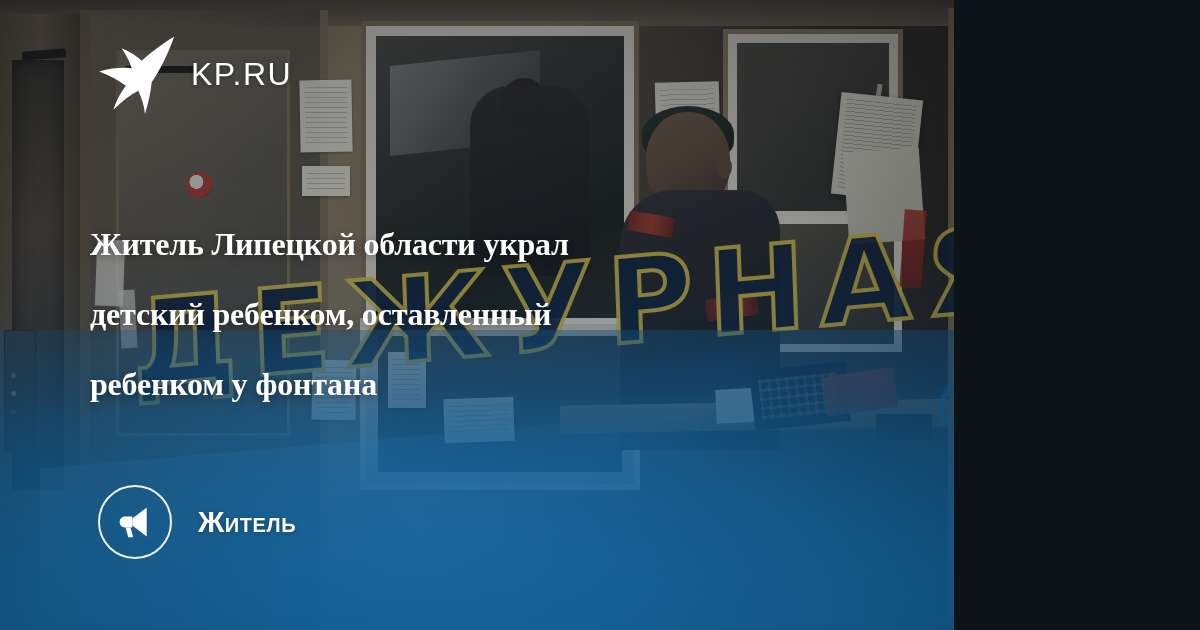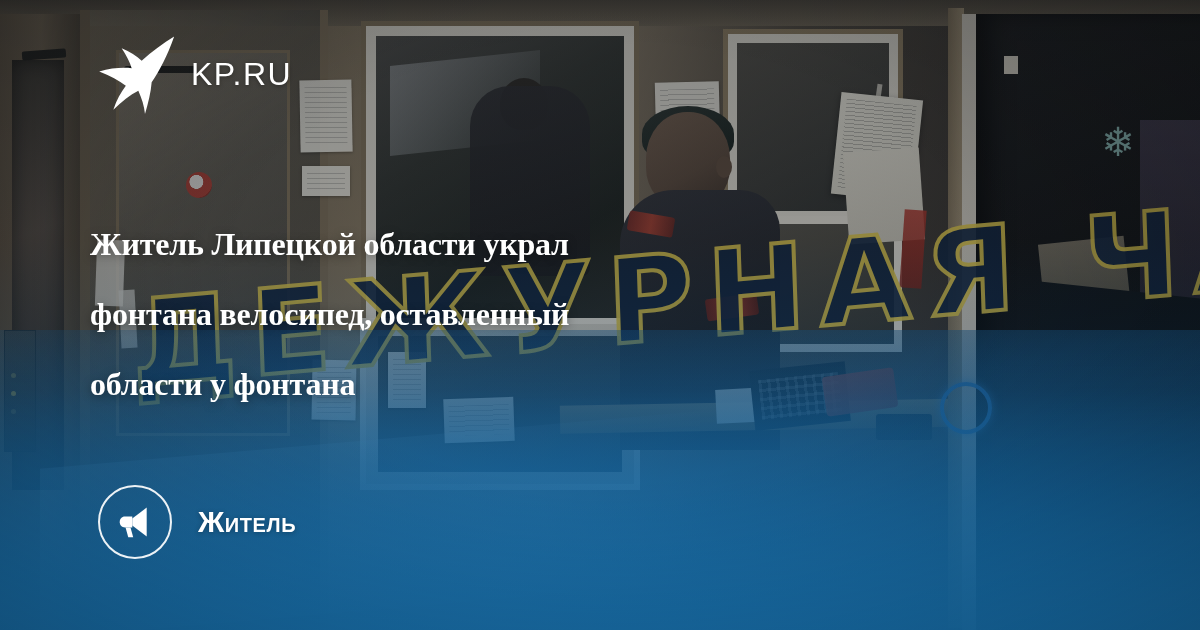--- a/index.html
+++ b/index.html
@@ -2,21 +2,21 @@
 <html lang="ru"><head>
 <meta charset="utf-8">
 <style>
   html, body {
     margin: 0;
     padding: 0;
     background: #0d1418;
   }
   #card {
     position: relative;
-    width: 1200px;
+    width: 954px;
     height: 630px;
     overflow: hidden;
     font-family: "Liberation Sans", "DejaVu Sans", sans-serif;
     background: #15803d;
   }
 
   
   .photo {
     position: absolute;
     inset: 0;
@@ -575,22 +575,22 @@
 
     <div class="logo">
       <svg class="logo-bird" viewBox="0 0 100 96" aria-hidden="true">
         <path fill="#ffffff" d="M97 3 C84 11 70 21 58 32 C52 26 44 21 34 17 C40 26 44 34 46 41 C34 40 21 41 7 45 C20 50 31 56 39 62 C33 70 28 79 24 91 C34 81 44 73 54 68 C58 77 61 86 62 96 C66 83 69 70 70 58 C79 45 89 26 97 3 Z"></path>
       </svg>
       <span class="logo-text">KP.RU</span>
     </div>
 
     <h1 class="headline">
       <span>Житель Липецкой области украл</span><br>
-      <span>фонтана велосипед, оставленный</span><br>
-      <span>области у фонтана</span>
+      <span>детский ребенком, оставленный</span><br>
+      <span>ребенком у фонтана</span>
     </h1>
 
     <div class="badge">
       <span class="badge-circle">
         <svg class="megaphone" viewBox="0 0 40 40" aria-hidden="true">
           <path fill="#ffffff" d="M33 4 L33 36 L17 24 L17 16 Z"></path>
           <path fill="#ffffff" d="M9 14 L17 14 L17 26 L9 26 C5 26 3 23 3 20 C3 17 5 14 9 14 Z"></path>
           <path fill="#ffffff" d="M9.5 26 L15 26 L18 37 L12.5 37 Z"></path>
         </svg>
       </span>

